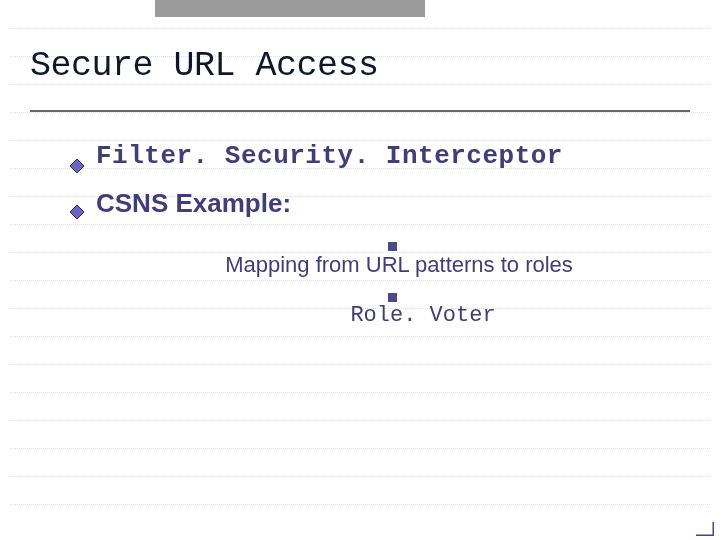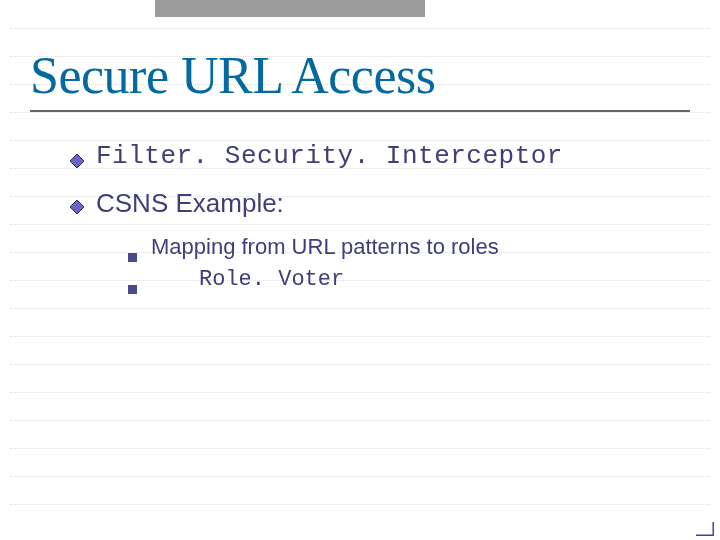--- a/index.html
+++ b/index.html
@@ -37,23 +37,23 @@
     left: 155px;
     width: 270px;
     height: 17px;
     background: #9b9b9b;
   }
 
   .title {
     position: absolute;
     top: 46px;
     left: 30px;
-    font-size: 52px;
-    color: #0369a1;
-    font-family: Liberation Serif, serif;
+    font-size: 35px;
+    color: #0f172a;
+    font-family: Liberation Mono, monospace;
     letter-spacing: -0.5px;
   }
 
   .title-underline {
     position: absolute;
     top: 110px;
     left: 30px;
     width: 660px;
     height: 0;
     border-top: 2px solid #656565;
@@ -61,22 +61,23 @@
 
   .content {
     position: absolute;
     top: 140px;
     left: 70px;
     width: 600px;
   }
 
   .item-l1 {
     display: flex;
-    align-items: center;
+    align-items: flex-end;
     margin-bottom: 14px;
+    font-weight: bold;
   }
   .item-l1 .diamond {
     width: 14px;
     height: 14px;
     flex: 0 0 14px;
     margin-top: 9px;
     margin-right: 12px;
   }
   .item-l1 .diamond svg { display: block; }
   .item-l1 .txt {
@@ -88,22 +89,23 @@
     font-family: "Courier New", Courier, monospace;
     letter-spacing: 0.5px;
   }
 
   .sublist {
     margin-left: 58px;
     margin-top: 4px;
   }
   .item-l2 {
     display: flex;
-    align-items: flex-end;
+    align-items: center;
     margin-bottom: 4px;
+    flex-direction: column;
   }
   .item-l2 .square {
     width: 9px;
     height: 9px;
     flex: 0 0 9px;
     background: #4a4a8a;
     margin-top: 9px;
     margin-right: 14px;
   }
   .item-l2 .txt {

